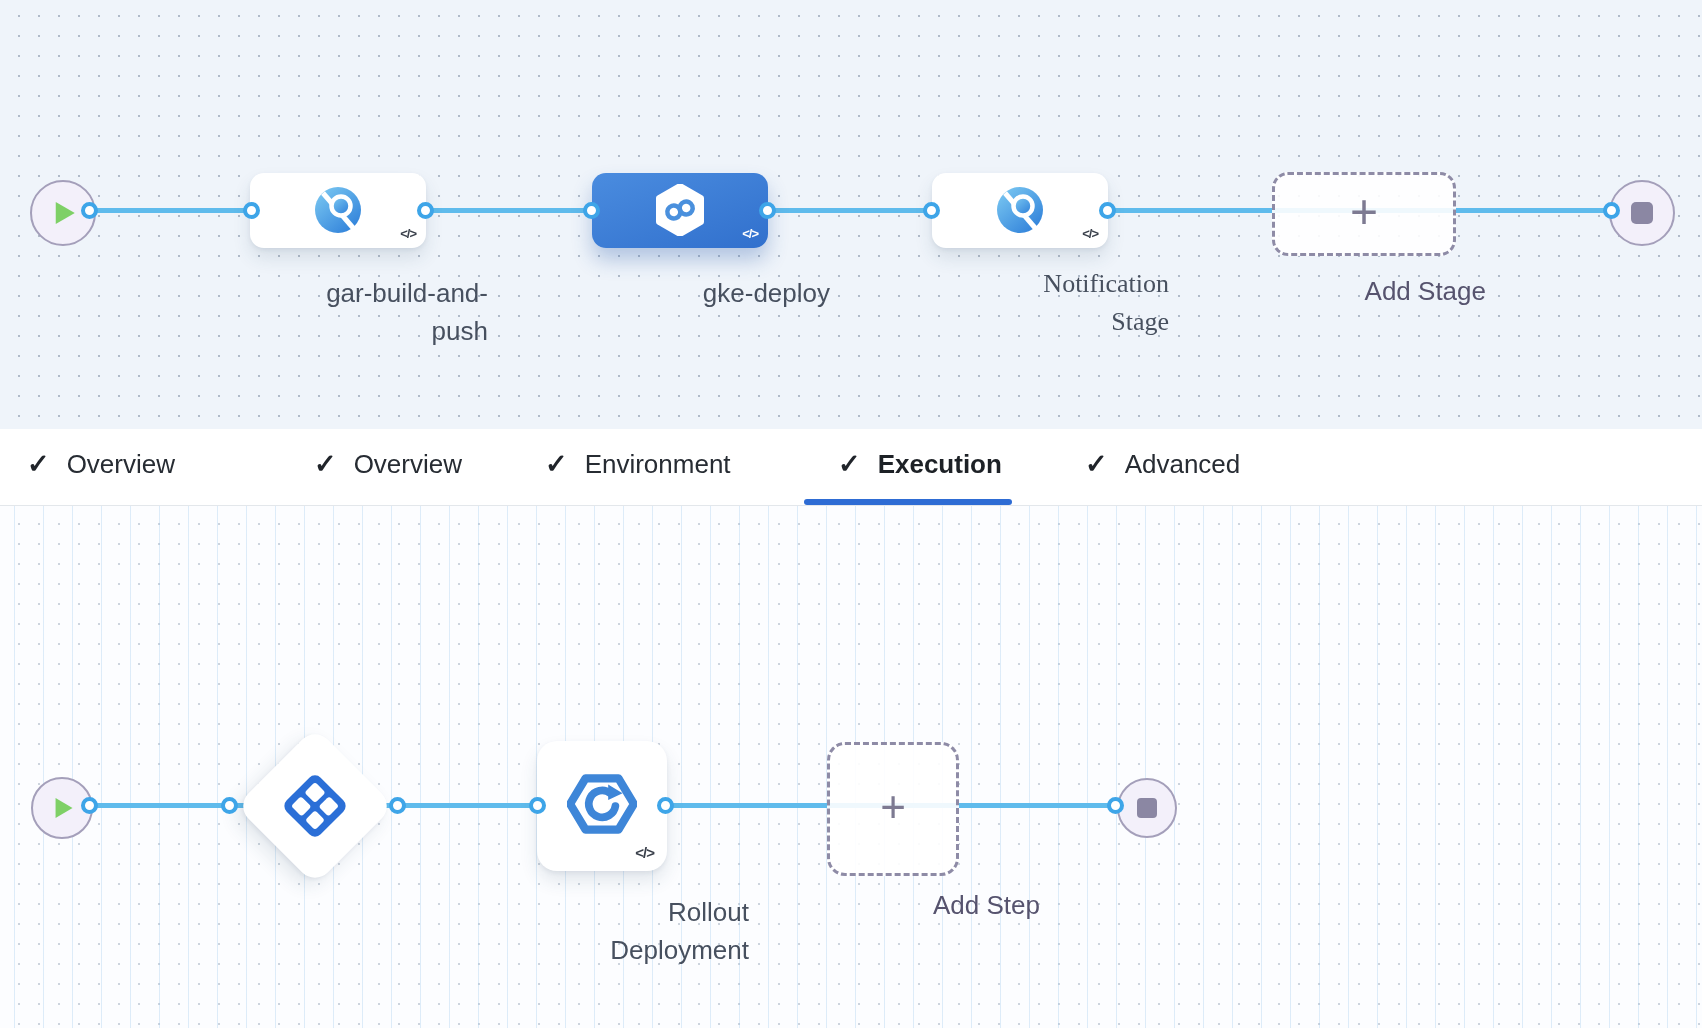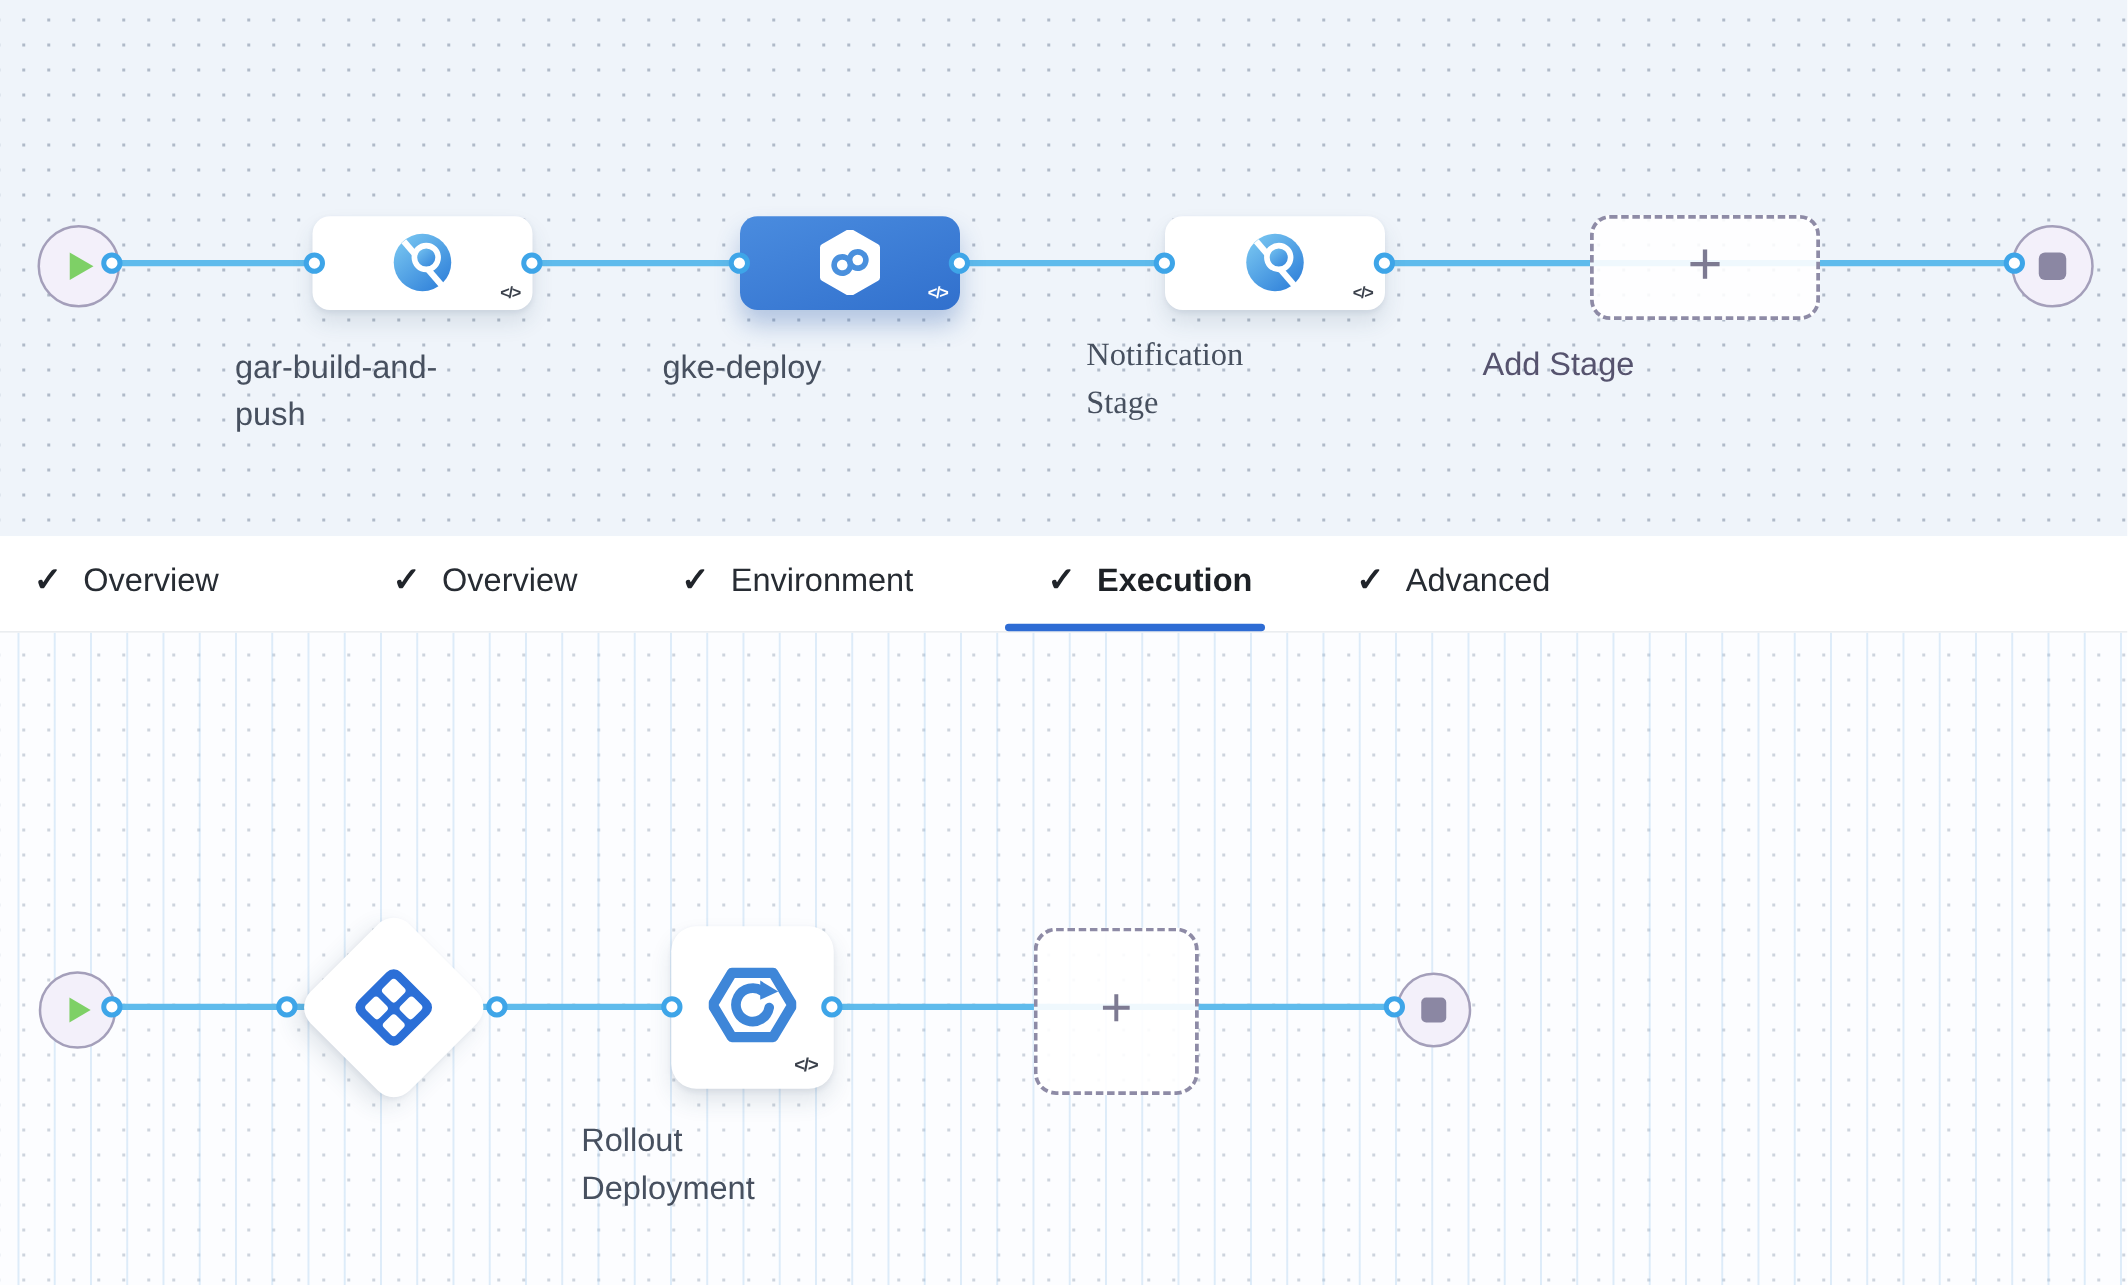--- a/index.html
+++ b/index.html
@@ -53,21 +53,21 @@
   .step-card .code-badge{right:13px;bottom:10px;font-size:15px;}
 
   
   .approval-icon{position:absolute;width:48px;height:48px;transform:rotate(45deg);
         background:#2b6fd7;border-radius:8px;z-index:4;
         display:grid;grid-template-columns:1fr 1fr;grid-template-rows:1fr 1fr;
         gap:5px;padding:7px;box-sizing:border-box;}
   .approval-icon span{background:#fff;border-radius:3px;display:block;}
 
   
-  .node-label{position:absolute;width:300px;text-align:left;font-size:26px;
+  .node-label{position:absolute;width:300px;text-align:right;font-size:26px;
         line-height:38px;color:#47505f;z-index:2;}
   .node-label .l2{display:block;}
   .node-label.muted{color:#56536e;}
 
   
   .tabbar{position:absolute;left:0;top:429px;width:1702px;height:77px;background:#fff;
         border-bottom:1px solid #e3e7eb;box-sizing:border-box;z-index:8;}
   .tab{position:absolute;top:0;height:71px;display:flex;align-items:center;gap:17px;
         font-size:26px;color:#272c33;cursor:pointer;}
   .tab .tab-check{font-size:27px;font-weight:600;color:#20242a;line-height:1;}
@@ -219,19 +219,20 @@
       <div class="stop-icon" style="width:20px;height:20px;border-radius:4px;"></div>
     </div>
 
     <div class="port" style="left:81px;top:291px;"></div>
     <div class="port" style="left:221px;top:291px;"></div>
     <div class="port" style="left:389px;top:291px;"></div>
     <div class="port" style="left:529px;top:291px;"></div>
     <div class="port" style="left:657px;top:291px;"></div>
     <div class="port" style="left:1107px;top:291px;"></div>
 
-    <div class="node-label" style="left:449px;top:387px;padding-left:16px;">
+    <div class="node-label" style="left:449px;top:387px;">
       <span>Rollout</span>
       <span class="l2">Deployment</span>
     </div>
+    <div class="node-label muted" style="left:740px;top:380px;">Add Step</div>
   </div>
 
 </div>
 
 </body></html>

